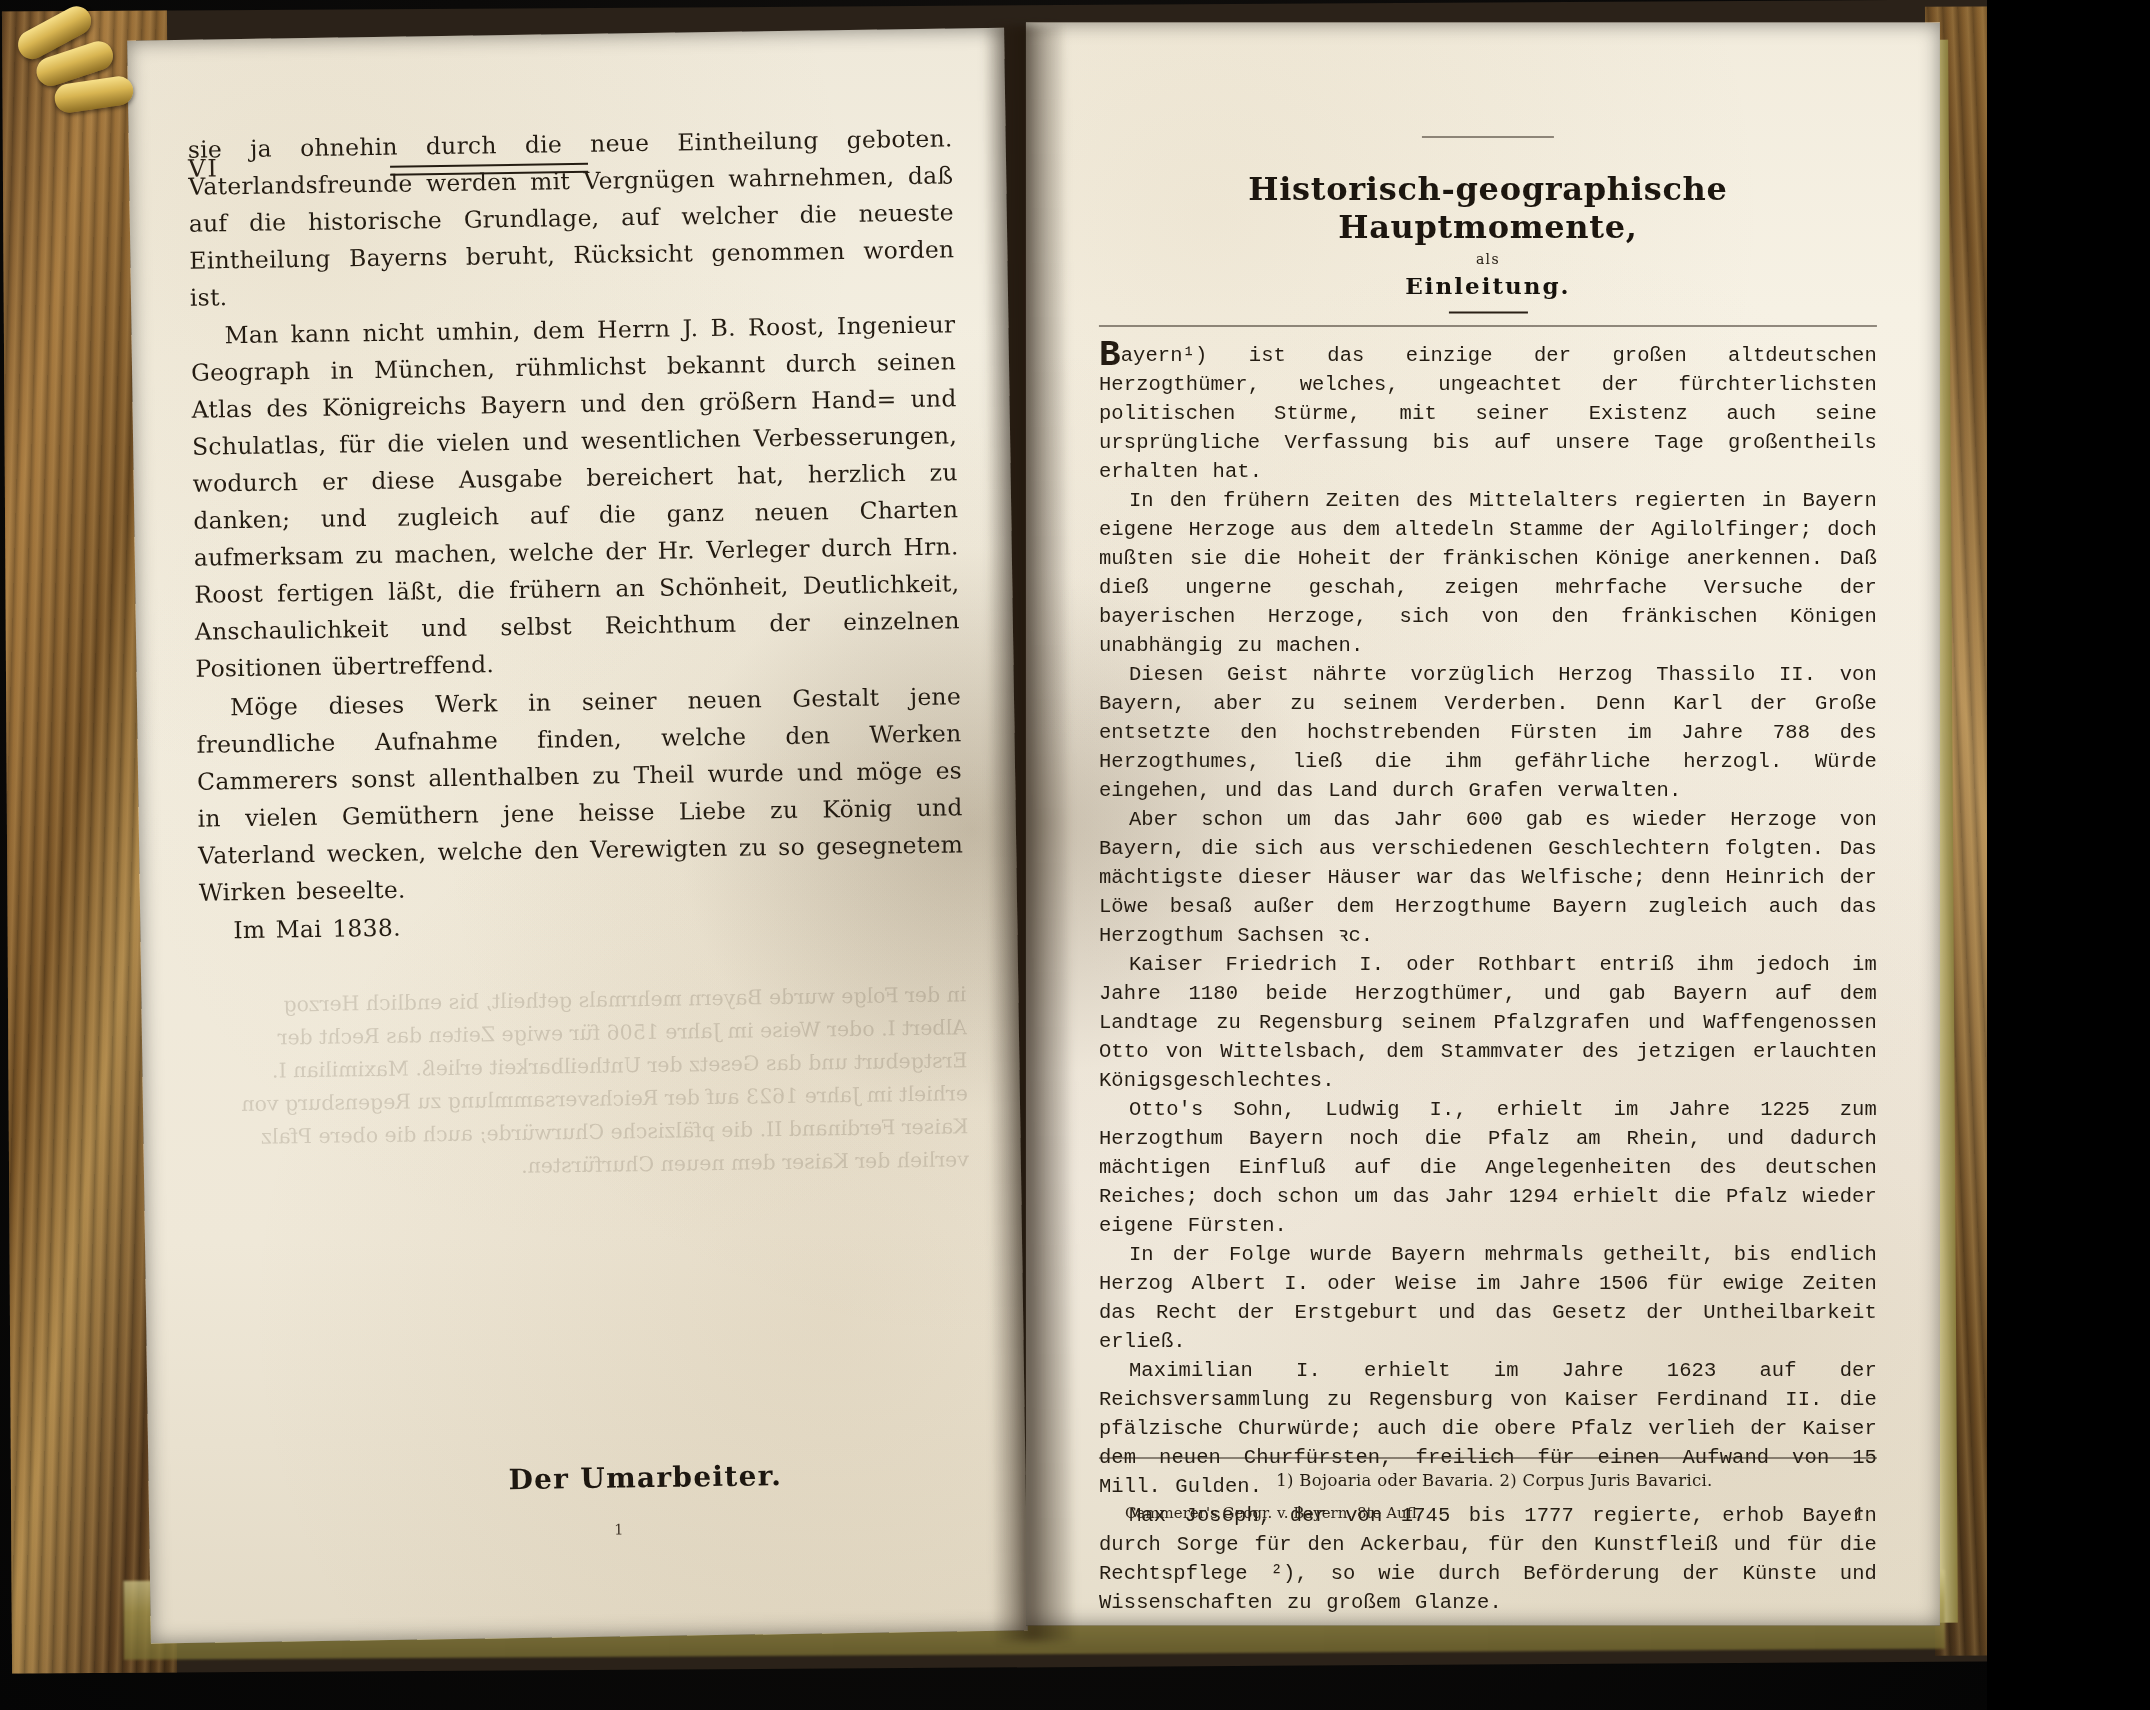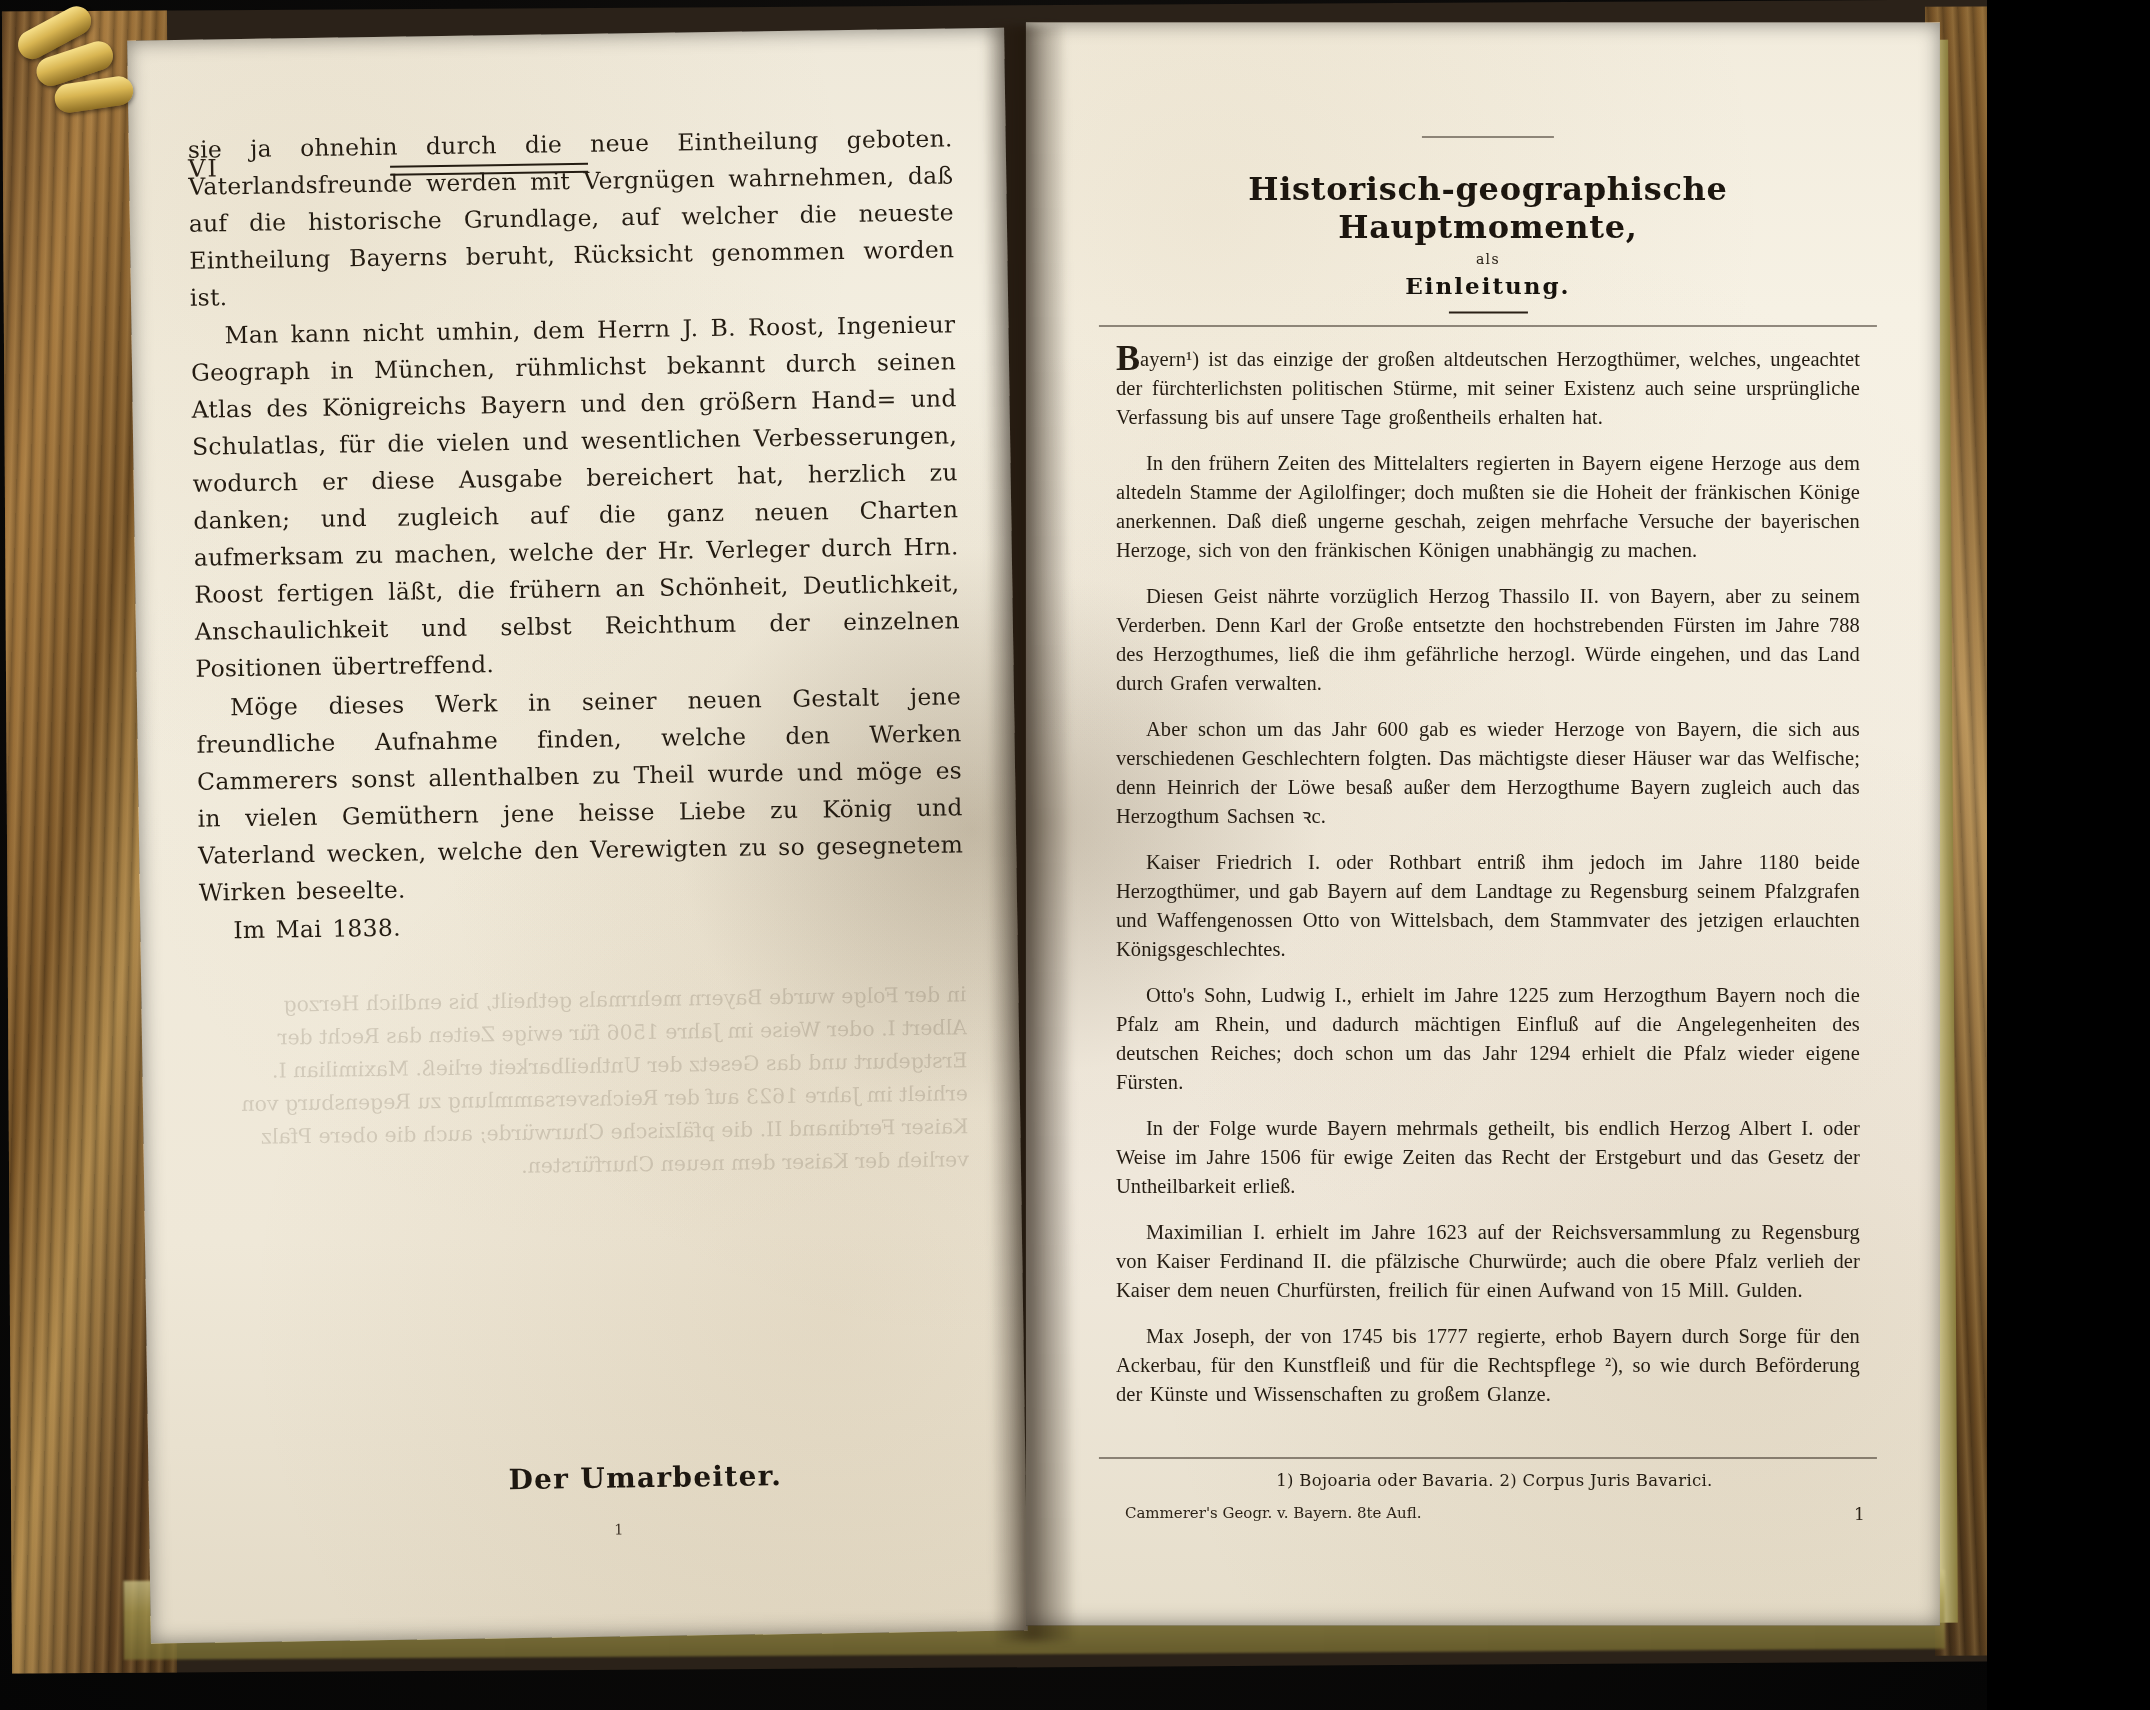--- a/index.html
+++ b/index.html
@@ -272,28 +272,28 @@
     margin: 13px auto 12px auto;
   }
   .rule-full {
     width: 100%;
     height: 1.3px;
     background: #2a2016;
     margin: 10.6px 0 14.5px 0;
   }
 
   .body-right p {
-    margin: 17px;
+    margin: 0;
     font-size: 20.5px;
     line-height: 29px;
     letter-spacing: 0.1px;
     word-spacing: 2px;
     text-align: justify;
     color: #241c12;
-    font-family: Liberation Serif, serif;
+    font-family: Liberation Mono, monospace;
   }
   .body-right p.indent { text-indent: 30px; }
   .dropcap {
     font-size: 36px;
     font-weight: bold;
     line-height: 29px;
     vertical-align: -4px;
   }
 
   .footnote-rule {

